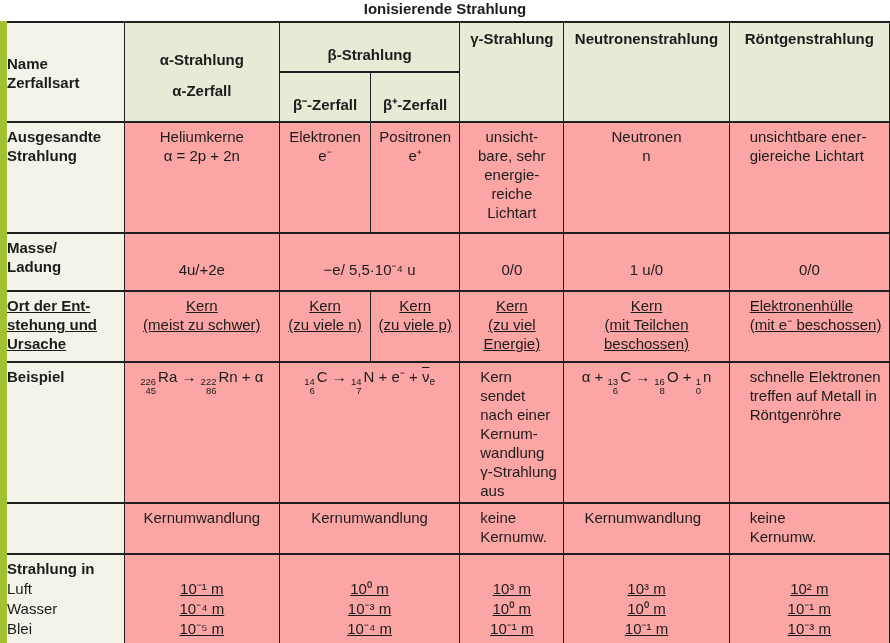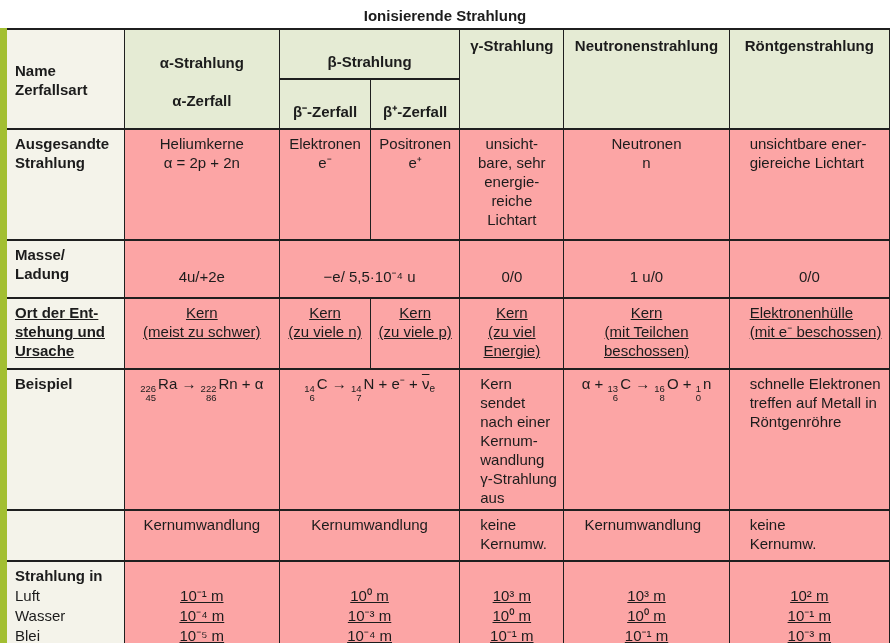--- a/index.html
+++ b/index.html
@@ -3,46 +3,46 @@
 <meta charset="utf-8">
 <style>
   html,body{margin:0;padding:0;}
   body{
     width:890px;height:643px;background:#ffffff;
     font-family:"Liberation Sans",sans-serif;color:#1c1c1c;
     -webkit-font-smoothing:antialiased;
   }
   .title{
     text-align:center;font-weight:bold;font-size:15px;
-    padding-top:7px;height:21px;
+    height:21px;
   }
   .wrap{display:flex;align-items:stretch;}
   .accent-bar{width:7px;background:#a3bf32;flex:0 0 7px;}
   table.rad{
     border-collapse:collapse;table-layout:fixed;width:883px;
     font-size:15px;
   }
   td{
     border:1px solid #1f1f1f;
     border-top-width:2px;border-bottom-width:2px;
     padding:4px 4px 2px 4px;
     vertical-align:top;text-align:center;
     white-space:pre-line;line-height:19px;
     overflow:hidden;
   }
   td.first{border-left:none;}
   tr.last td{border-bottom-width:3px;}
   td.hdr{background:#e5ebd4;font-weight:bold;}
   td.body-bg{background:#fca5a5;}
-  td.lbl{text-align:left;padding-left:8px;font-weight:bold;background:#f4f3ea;}
+  td.lbl{text-align:left;padding-left:0;font-weight:bold;background:#f4f3ea;}
   td.la{text-align:left;padding-left:20px;}
   td.mid{vertical-align:middle;padding-top:16px;}
   td.bot{vertical-align:bottom;padding-bottom:9px;}
   td.hdr-top{vertical-align:top;padding-top:6px;}
-  td.alpha-hdr{vertical-align:middle;line-height:38px;padding-top:8px;}
+  td.alpha-hdr{vertical-align:middle;line-height:31px;padding-top:8px;}
   td.name-hdr{vertical-align:middle;line-height:19px;}
   tr.r-h1 td{height:30px;}
   tr.r-h2 td{height:30px;}
   tr.r-aus td{height:103px;}
   tr.r-mas td{height:38px;}
   tr.r-ort td{height:63px;text-decoration:underline;}
   tr.r-bsp td{height:123px;}
   tr.r-umw td{height:43px;}
   tr.r-rw  td{height:85px;line-height:20px;}
   tr.r-rw  td.val{padding-top:24px;text-decoration:underline;}

